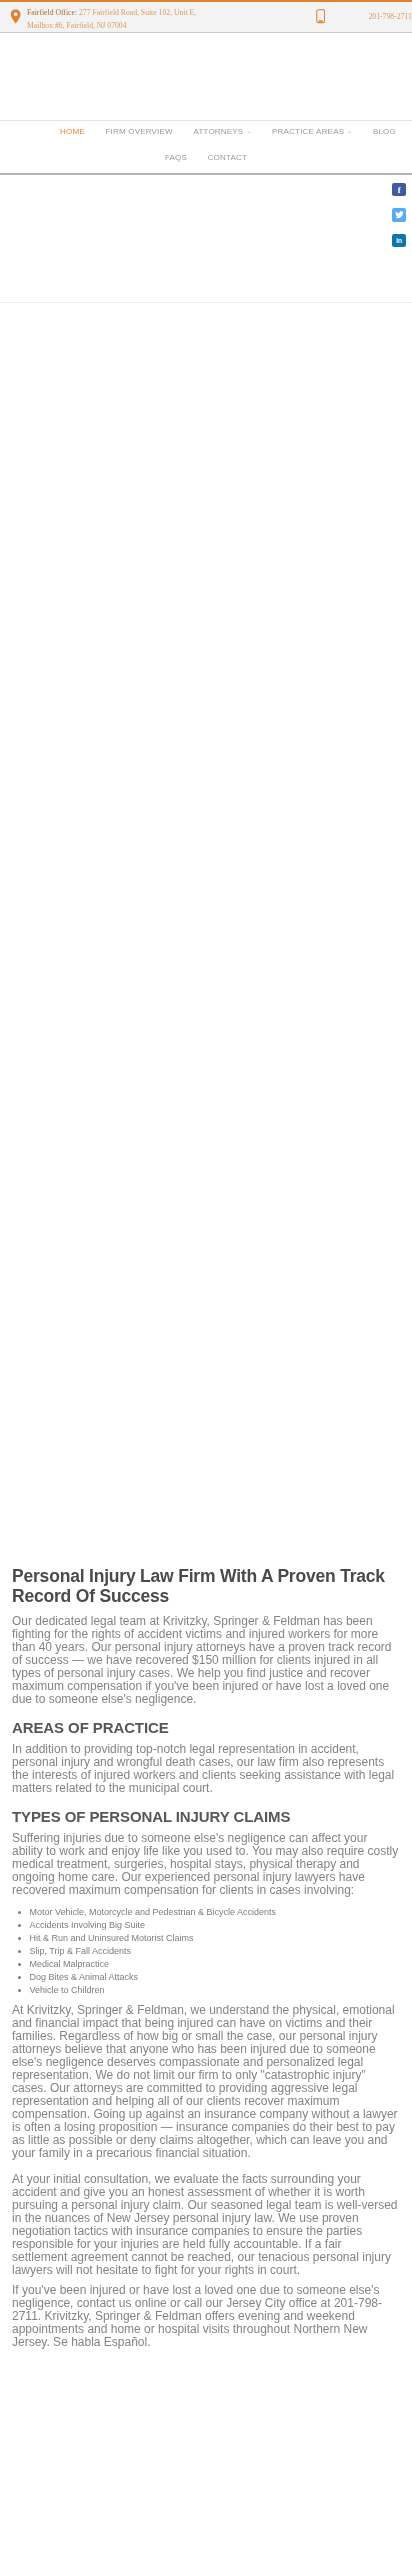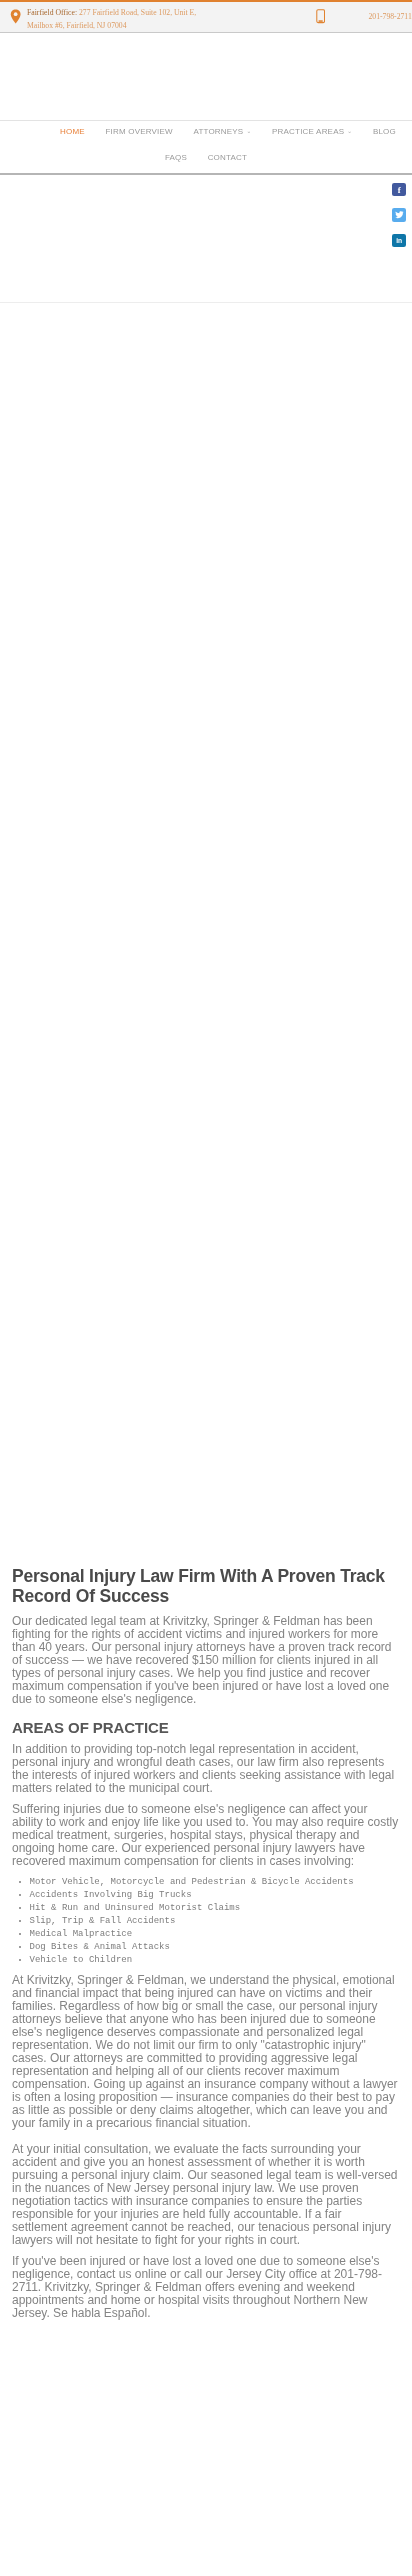--- a/index.html
+++ b/index.html
@@ -34,21 +34,21 @@
   .sq.tw { background:#58acee; }
   .sq.li { background:#0e76a8; font-weight:bold; font-size:6.7px; }
   .hero-line { position:absolute; top:302px; left:0; width:412px; height:0.5px; background:#ededed; }
   
   .main { position:absolute; left:12px; top:1566px; width:388px; color:#848484; }
   .main h1 { margin:0; font-size:17.5px; line-height:20px; color:#4a4a4a; letter-spacing:-0.2px; }
   .main h2 { margin:12.4px 0 0 0; font-size:15px; line-height:17.5px; color:#575757; letter-spacing:-0.1px; }
   .main p  { margin:7.2px 0 0 0; font-size:12px; line-height:13px; }
   .main p.first { margin-top:9.3px; }
   .main ul { margin:8.2px 0 0 0; padding-left:17.5px; }
-  .main ul li { font-size:9px; line-height:13px; color:#7d7d7d;font-family:Liberation Mono, monospace; }
+  .main ul li { font-size:9px; line-height:13px; color:#7d7d7d; }
   svg { display:block; }
 </style>
 </head>
 <body>
 
 <div class="topbar">
   <span class="pin">
     <svg width="11.3" height="15.5" viewBox="0 0 22 30">
       <path d="M11 1C5.5 1 1.5 5 1.5 10.2c0 6.8 9.5 18 9.5 18s9.5-11.2 9.5-18C20.5 5 16.5 1 11 1z" fill="#e0822f"></path>
       <circle cx="11" cy="10" r="3.6" fill="#f3f3f3"></circle>
@@ -101,24 +101,25 @@
 </div>
 <div class="hero-line"></div>
 
 <div class="main">
   <h1>Personal Injury Law Firm With A Proven Track Record Of Success</h1>
   <p class="first">Our dedicated legal team at Krivitzky, Springer &amp; Feldman has been fighting for the rights of accident victims and injured workers for more than 40 years. Our personal injury attorneys have a proven track record of success — we have recovered $150 million for clients injured in all types of personal injury cases. We help you find justice and recover maximum compensation if you've been injured or have lost a loved one due to someone else's negligence.</p>
 
   <h2>AREAS OF PRACTICE</h2>
   <p>In addition to providing top-notch legal representation in accident, personal injury and wrongful death cases, our law firm also represents the interests of injured workers and clients seeking assistance with legal matters related to the municipal court.</p>
 
+  <h2>TYPES OF PERSONAL INJURY CLAIMS</h2>
   <p>Suffering injuries due to someone else's negligence can affect your ability to work and enjoy life like you used to. You may also require costly medical treatment, surgeries, hospital stays, physical therapy and ongoing home care. Our experienced personal injury lawyers have recovered maximum compensation for clients in cases involving:</p>
   <ul>
     <li>Motor Vehicle, Motorcycle and Pedestrian &amp; Bicycle Accidents</li>
-    <li>Accidents Involving Big Trucks</li>
+    <li>Accidents Involving Big Suite</li>
     <li>Hit &amp; Run and Uninsured Motorist Claims</li>
     <li>Slip, Trip &amp; Fall Accidents</li>
     <li>Medical Malpractice</li>
     <li>Dog Bites &amp; Animal Attacks</li>
     <li>Vehicle to Children</li>
   </ul>
 
   <p>At Krivitzky, Springer &amp; Feldman, we understand the physical, emotional and financial impact that being injured can have on victims and their families. Regardless of how big or small the case, our personal injury attorneys believe that anyone who has been injured due to someone else's negligence deserves compassionate and personalized legal representation. We do not limit our firm to only "catastrophic injury" cases. Our attorneys are committed to providing aggressive legal representation and helping all of our clients recover maximum compensation. Going up against an insurance company without a lawyer is often a losing proposition — insurance companies do their best to pay as little as possible or deny claims altogether, which can leave you and your family in a precarious financial situation.</p>
   <p style="margin-top:13.4px;">At your initial consultation, we evaluate the facts surrounding your accident and give you an honest assessment of whether it is worth pursuing a personal injury claim. Our seasoned legal team is well-versed in the nuances of New Jersey personal injury law. We use proven negotiation tactics with insurance companies to ensure the parties responsible for your injuries are held fully accountable. If a fair settlement agreement cannot be reached, our tenacious personal injury lawyers will not hesitate to fight for your rights in court.</p>
 

